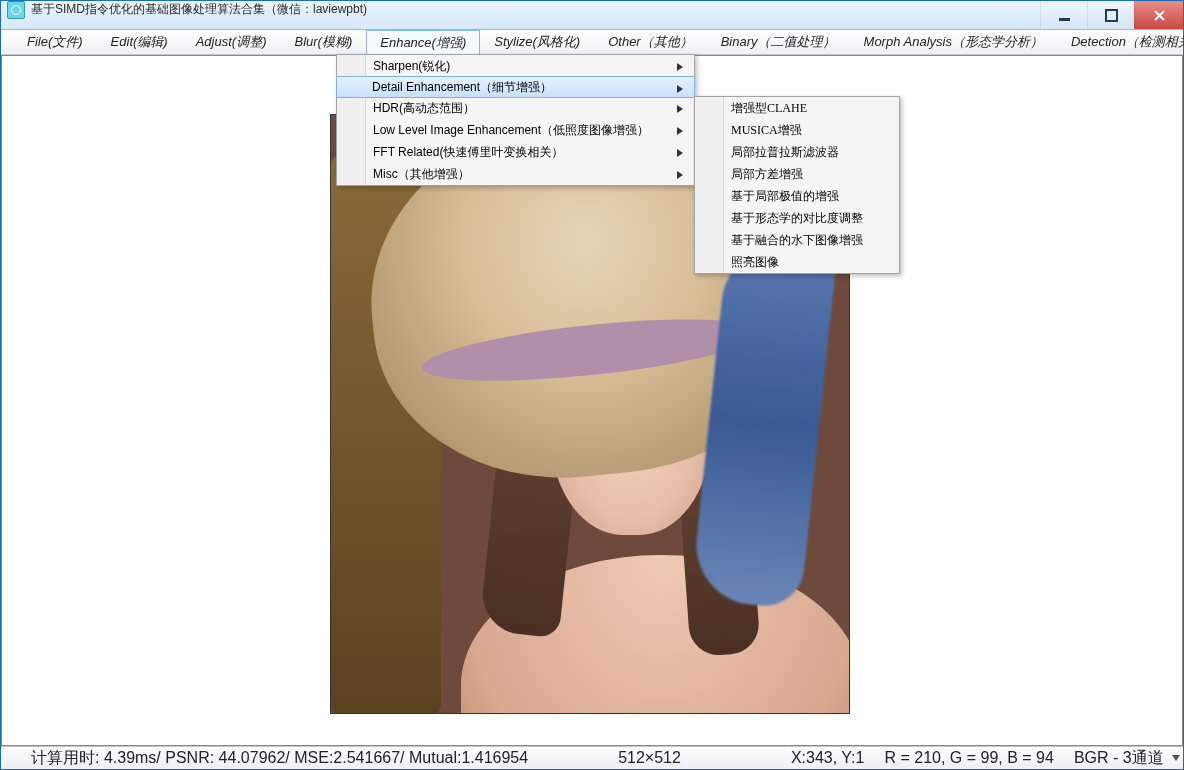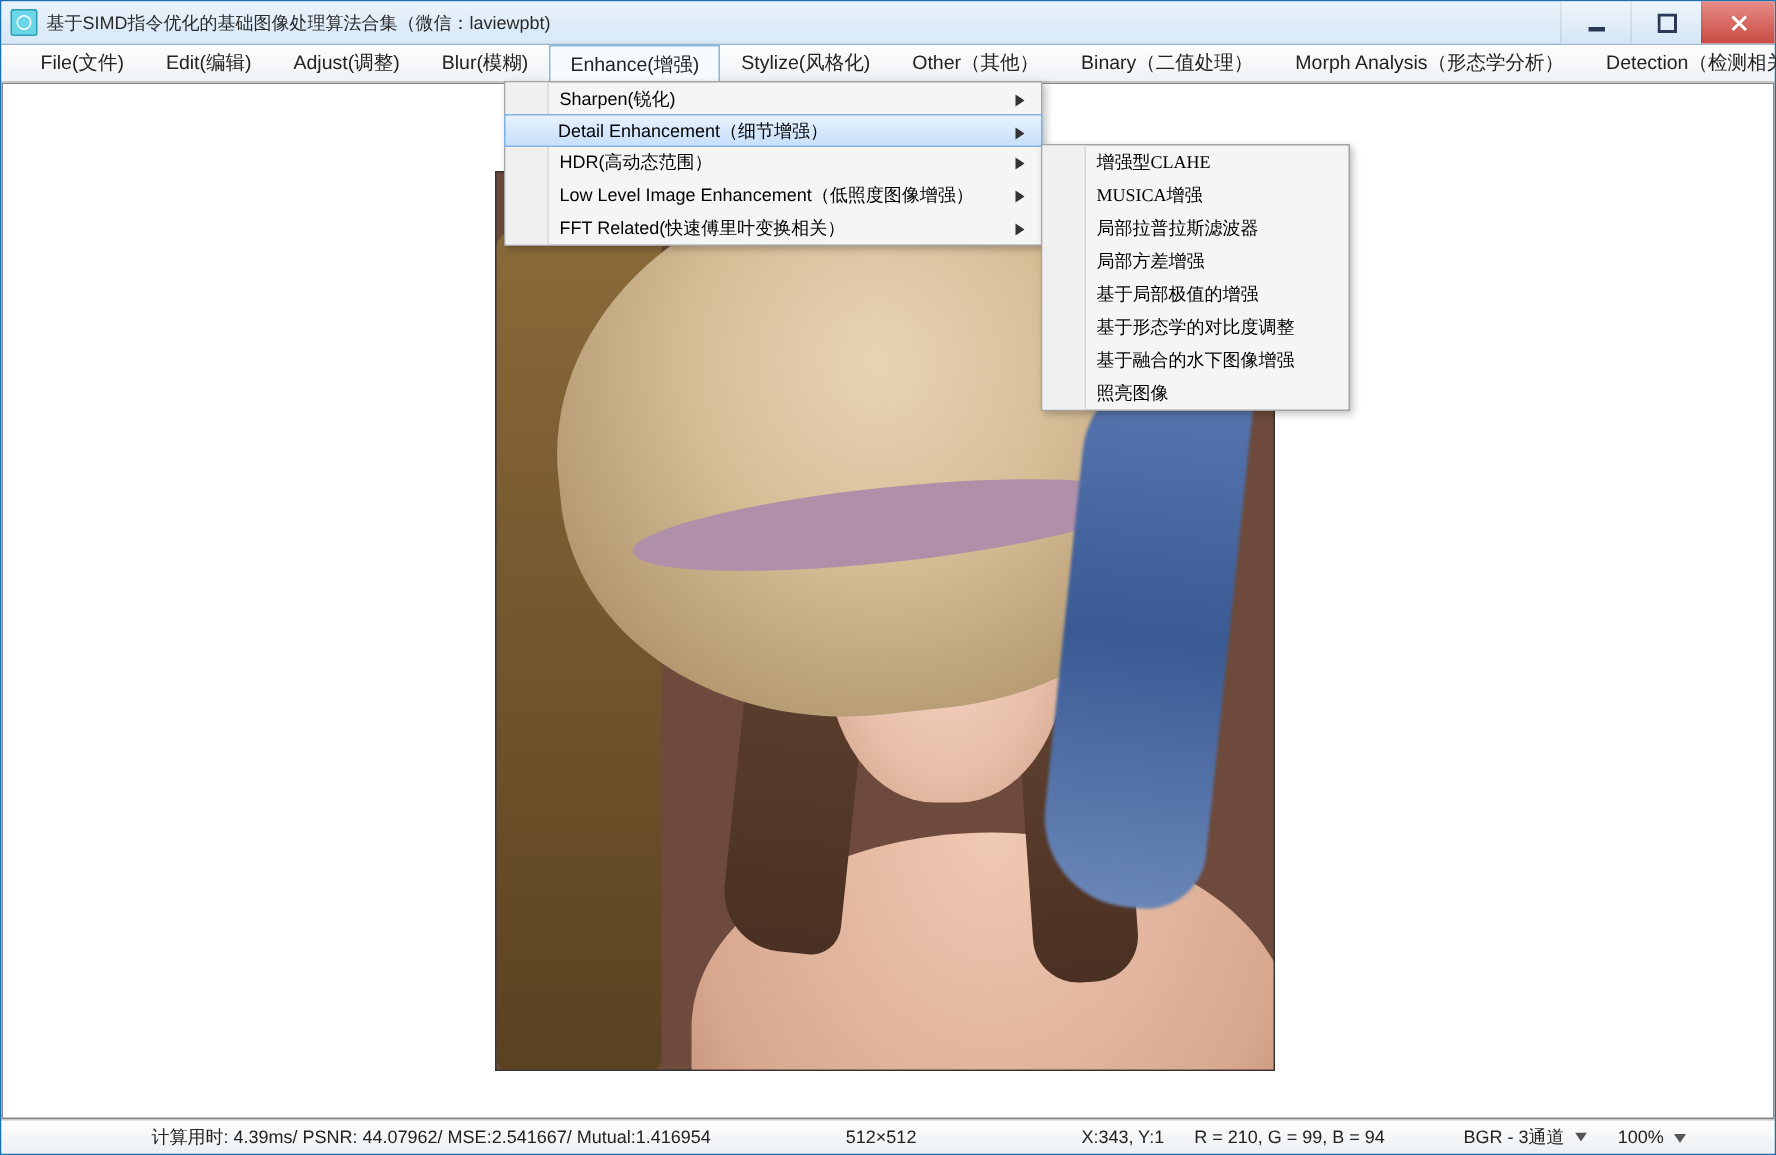--- a/index.html
+++ b/index.html
@@ -1,29 +1,29 @@
 <!DOCTYPE html>
 <html><head>
 <meta charset="utf-8">
 <style>
   html,body{margin:0;padding:0;height:100%;font-family:"Microsoft YaHei","Segoe UI",sans-serif;font-size:12px;color:#000;}
   .window{width:1184px;height:770px;box-sizing:border-box;background:#fff;display:flex;flex-direction:column;border:1px solid #1a6fb0;position:relative;}
   
-  .titlebar{height:28px;background:linear-gradient(#eaf3fb,#d7e8f7);display:flex;align-items:center;padding:0 0 0 6px;border-bottom:1px solid #9db8cf;}
+  .titlebar{height:28px;background:linear-gradient(#eaf3fb,#d7e8f7);display:flex;align-items:flex-start;padding:0 0 0 6px;border-bottom:1px solid #9db8cf;}
   .app-icon{width:16px;height:16px;background:#6bd6e8;border:1px solid #2a9cb4;margin-right:6px;border-radius:2px;position:relative;}
   .app-icon:after{content:"";position:absolute;left:3px;top:3px;width:8px;height:8px;border:1px solid #fff;border-radius:50%;}
   .title-text{flex:1;font-size:12px;color:#2a2a2a;}
   .win-btns{display:flex;height:100%;}
   .win-btn{width:46px;display:flex;align-items:center;justify-content:center;border-left:1px solid rgba(0,0,0,0.08);}
   .win-btn svg{width:13px;height:13px;}
   .win-min{background:linear-gradient(#eef5fb,#d5e6f5);}
   .win-max{background:linear-gradient(#eef5fb,#d5e6f5);}
   .win-close{background:linear-gradient(#e78b86,#c84b43);width:48px;}
   
-  .menubar{height:24px;background:linear-gradient(#fdfdfd,#eef2f6);border-bottom:1px solid #c6c6c6;display:flex;align-items:stretch;padding-left:12px;position:relative;z-index:5;}
+  .menubar{height:24px;background:linear-gradient(#fdfdfd,#eef2f6);border-bottom:1px solid #c6c6c6;display:flex;align-items:stretch;padding-left:12px;position:relative;z-index:5;font-style:italic;}
   .menu-item{padding:0 14px;display:flex;align-items:center;font-size:13px;color:#222;white-space:nowrap;cursor:default;}
   .menu-item.active{background:#f6fbff;border:1px solid #8ab9e0;border-bottom:1px solid #f6fbff;margin-bottom:-1px;padding:0 13px;}
   
   .dropdown{position:absolute;top:53px;left:335px;width:357px;background:#f5f5f5;border:1px solid #a3a3a3;box-shadow:2px 2px 5px rgba(0,0,0,0.25);z-index:10;}
   .dropdown .dd-row{height:22px;display:flex;align-items:center;padding-left:36px;padding-right:8px;position:relative;font-size:12px;}
   .dropdown .dd-row .arrow{position:absolute;right:10px;top:6px;}
   .dd-row.highlight{background:linear-gradient(#e7f1fd,#c7e0fb);border:1px solid #7fb1e3;margin:-1px;height:20px;padding-left:35px;text-align:right;}
   .arrow svg{width:8px;height:10px;}
   .dd-left-gutter{position:absolute;left:0;top:0;bottom:0;width:28px;background:#f0f0f0;border-right:1px solid #d7d7d7;}
   
@@ -35,21 +35,21 @@
   .image-frame{position:absolute;left:328px;top:58px;width:518px;height:598px;background:#6d4a3c;border:1px solid #333;overflow:hidden;}
   .hat{position:absolute;left:40px;top:0;width:440px;height:360px;background:radial-gradient(ellipse at 50% 35%,#e8d4b5 0%,#d6bd96 40%,#b59a72 75%,#8a6d48 100%);border-radius:50% 50% 45% 45%;transform:rotate(-6deg);}
   .hatband{position:absolute;left:90px;top:210px;width:340px;height:50px;background:#b08fa8;border-radius:50%;transform:rotate(-6deg);}
   .face{position:absolute;left:220px;top:200px;width:160px;height:220px;background:radial-gradient(ellipse at 50% 40%,#f6d7c6 0%,#e8bfa9 60%,#cfa088 100%);border-radius:48% 48% 45% 45%;}
   .hair{position:absolute;left:165px;top:190px;width:80px;height:330px;background:linear-gradient(#6a4a36,#4a3022);border-radius:40px 30px 20px 40px;transform:rotate(6deg);}
   .hair2{position:absolute;left:350px;top:260px;width:70px;height:280px;background:linear-gradient(#6a4a36,#4a3022);border-radius:30px;transform:rotate(-4deg);}
   .shoulder{position:absolute;left:130px;top:440px;width:400px;height:260px;background:radial-gradient(ellipse at 50% 0%,#f0c9b4 0%,#d8a88f 70%,#b9866e 100%);border-radius:50% 50% 0 0;}
   .feather{position:absolute;right:30px;top:130px;width:110px;height:360px;background:linear-gradient(180deg,#5a77b0 0%,#3a5a94 50%,#6a86b8 100%);border-radius:60px 20px 40px 60px;transform:rotate(6deg);filter:blur(1px);}
   .mirror{position:absolute;left:0;top:40px;width:110px;height:560px;background:linear-gradient(#8a6a3a,#5a4120);border-radius:10px;}
   
-  .statusbar{height:22px;background:linear-gradient(#fdfdfd,#ecf0f4);border-top:1px solid #c6c6c6;display:flex;align-items:center;font-size:12px;color:#222;}
+  .statusbar{height:22px;background:linear-gradient(#fdfdfd,#ecf0f4);border-top:1px solid #c6c6c6;display:flex;align-items:center;font-size:16px;color:#222;}
   .status-seg{padding:0 10px;white-space:nowrap;}
   .status-grip{width:16px;height:22px;margin-left:auto;}
   .drop-icon{display:inline-block;margin-left:4px;}
   .drop-icon svg{width:8px;height:6px;vertical-align:middle;}
 </style>
 </head>
 <body>
 
 <div class="window">
 
@@ -147,20 +147,26 @@
         <span class="arrow"><svg viewBox="0 0 8 10">
             <path d="M1 1 L7 5 L1 9 Z" fill="#333"></path>
           </svg></span>
       </div>
       <div class="dd-row">
         <span>FFT Related(快速傅里叶变换相关）</span>
         <span class="arrow"><svg viewBox="0 0 8 10">
             <path d="M1 1 L7 5 L1 9 Z" fill="#333"></path>
           </svg></span>
       </div>
+      <div class="dd-row">
+        <span>Misc（其他增强）</span>
+        <span class="arrow"><svg viewBox="0 0 8 10">
+            <path d="M1 1 L7 5 L1 9 Z" fill="#333"></path>
+          </svg></span>
+      </div>
     </div>
 
   <div class="submenu" id="submenu">
     <div class="dd-left-gutter"></div>
   <div class="dd-row">
         <span>增强型CLAHE</span>
       </div>
       <div class="dd-row">
         <span>MUSICA增强</span>
       </div>

